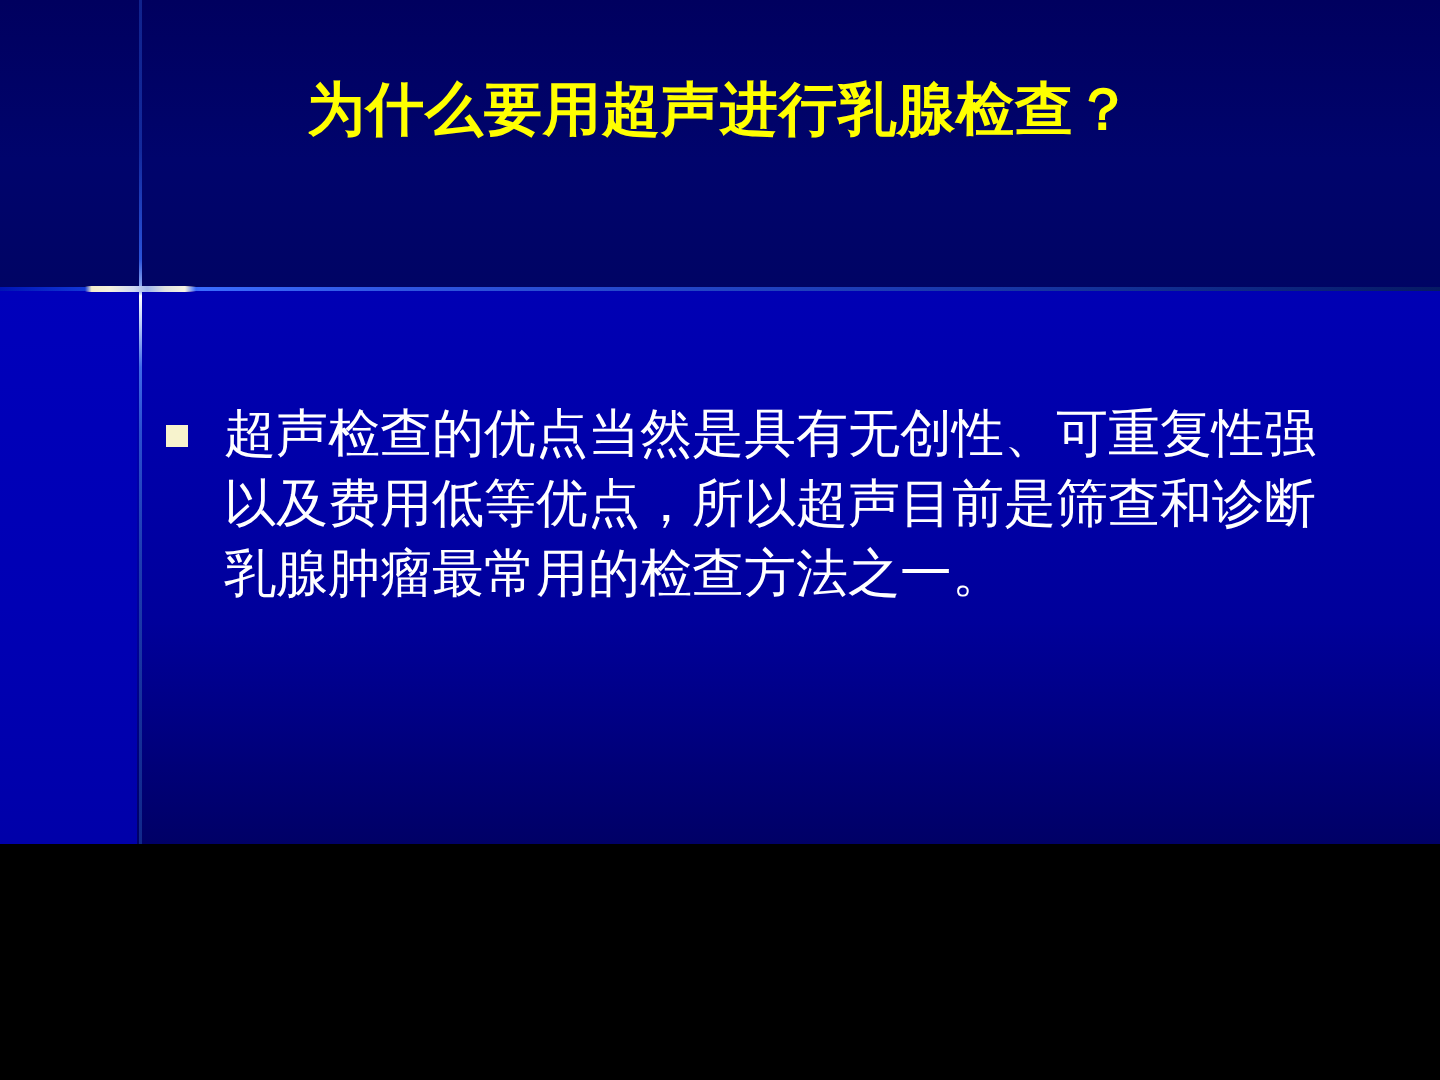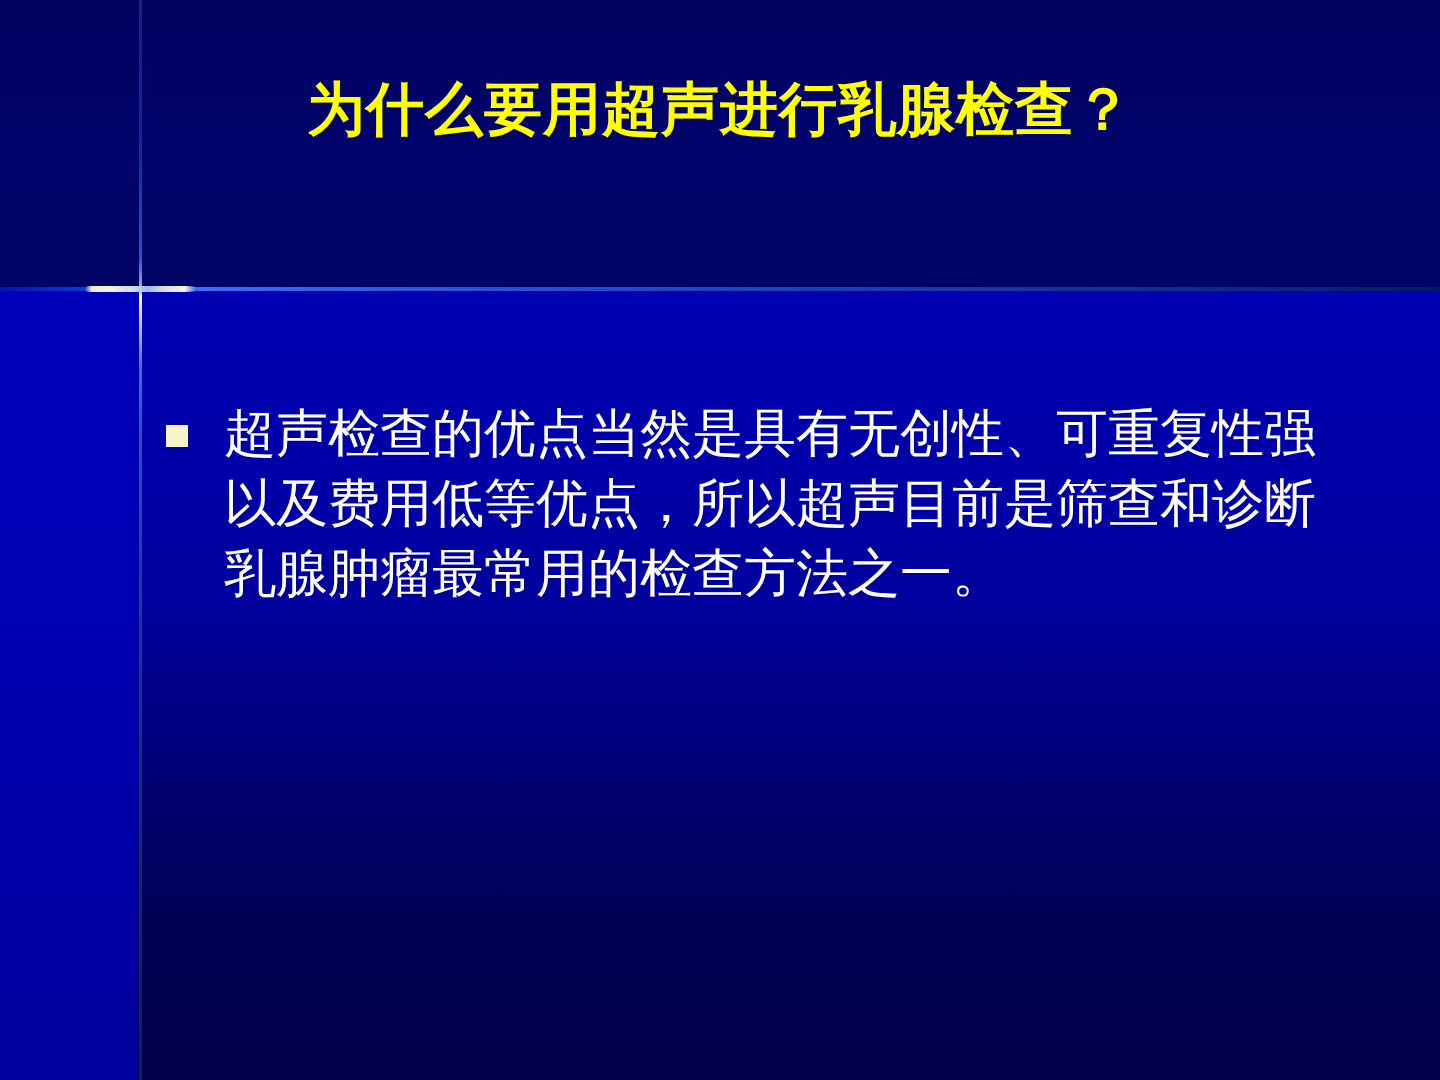--- a/index.html
+++ b/index.html
@@ -3,21 +3,21 @@
 <meta charset="utf-8">
 <style>
   html, body {
     margin: 0;
     padding: 0;
     background: #000000;
   }
   #slide {
     position: relative;
     width: 1440px;
-    height: 1080px;
+    height: 844px;
     overflow: hidden;
     font-family: "DejaVu Sans", "Liberation Sans", sans-serif;
     background: #000066;
   }
 
   
   .bg-top {
     position: absolute;
     left: 0; top: 0;
     width: 1440px; height: 290px;

